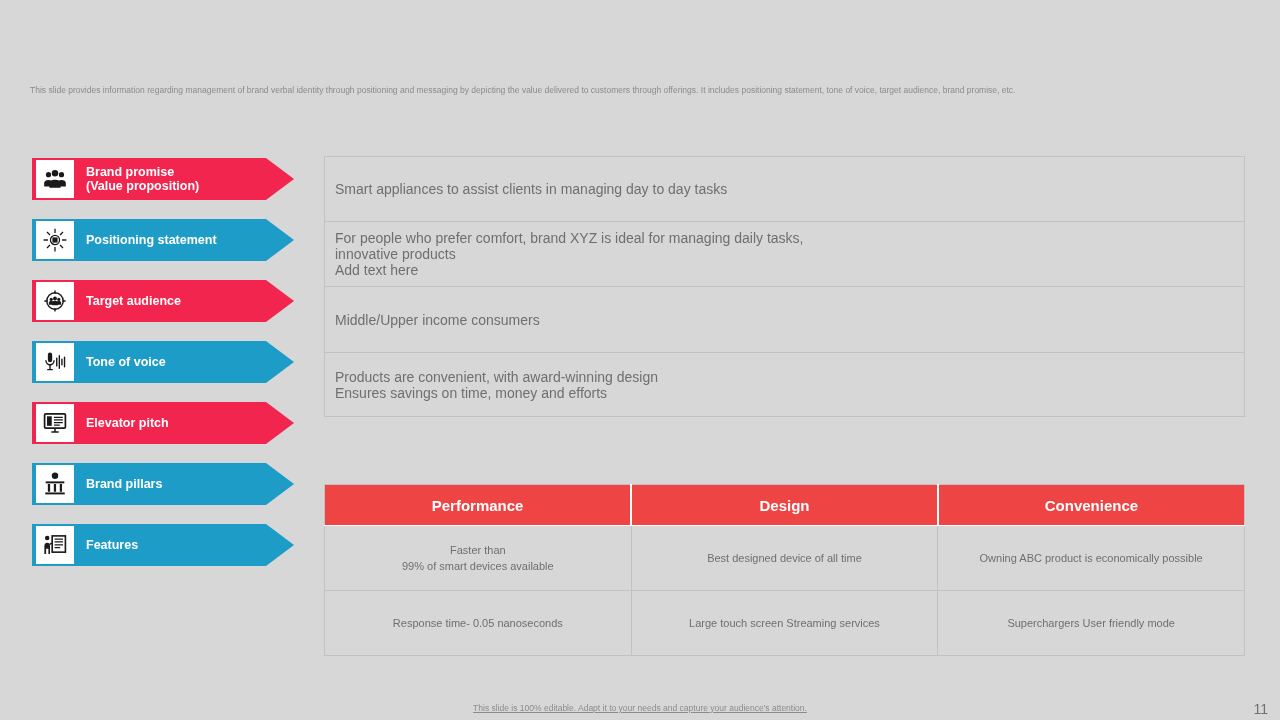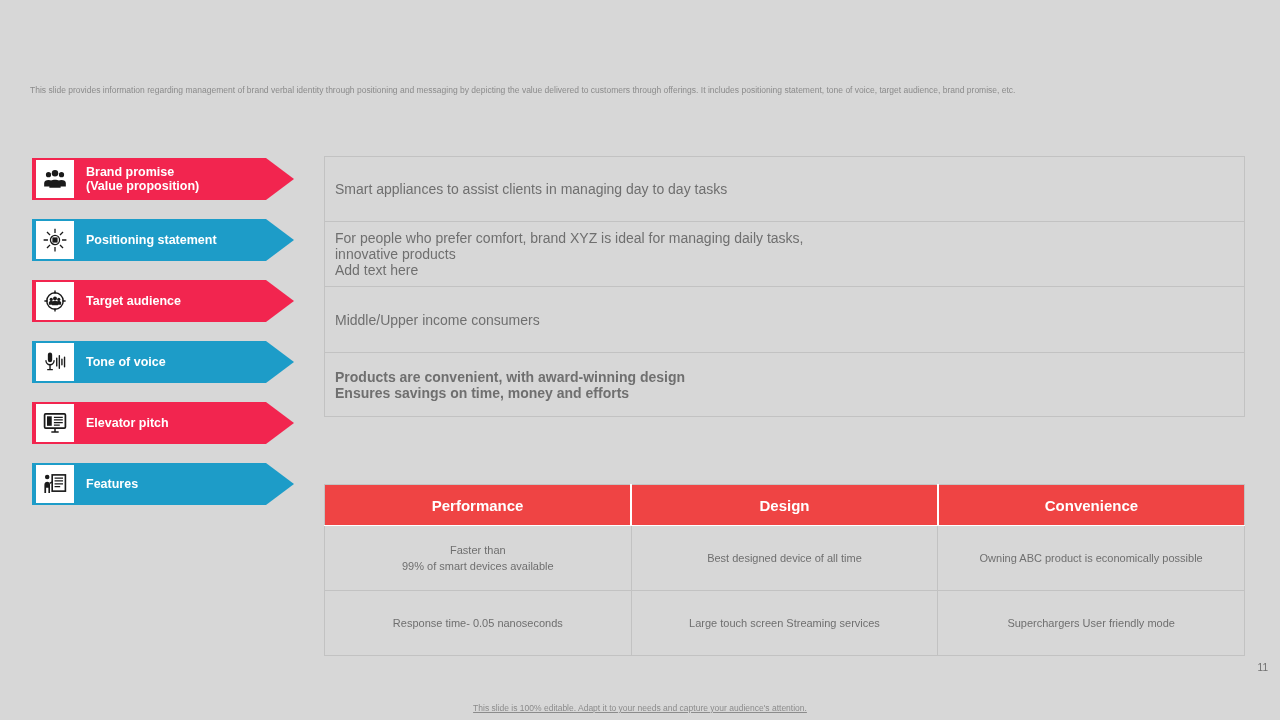--- a/index.html
+++ b/index.html
@@ -97,21 +97,21 @@
   .content-row .row-text {
     font-size: 14px;
     line-height: 16px;
     color: #6f6f6f;
     white-space: pre-line;
   }
   .r1 { height: 65px; }
   .r2 { height: 65px; }
   .r3 { height: 66px; }
   .r4 { height: 65px; }
-  .r5 { height: 64px; font-weight: bold; }
+  .r5 { height: 64px; }
 
   
   .cmp-table {
     position: absolute;
     left: 324px; top: 484px;
     width: 921px;
     border-collapse: collapse;
     table-layout: fixed;
   }
   .cmp-table th {
@@ -142,22 +142,22 @@
   .footer-note {
     position: absolute;
     left: 0; right: 0; top: 703px;
     text-align: center;
     font-size: 8.5px;
     color: #8b8b8b;
     text-decoration: underline;
   }
   .page-num {
     position: absolute;
-    right: 12px; top: 662px;
-    font-size: 10px;
+    right: 12px; top: 701px;
+    font-size: 14px;
     color: #6f6f6f;
   }
 </style>
 </head>
 <body>
 
 <div class="slide">
 
   <div class="subtitle">This slide provides information regarding management  of brand verbal identity through positioning and messaging by depicting the value delivered to customers through offerings. It includes positioning statement, tone of voice, target audience, brand promise, etc.</div>
 
@@ -229,20 +229,32 @@
         <svg viewBox="0 0 24 24">
           <rect x="2.4" y="3.6" width="19.2" height="13.2" rx="1" fill="none" stroke="#1a1a1a" stroke-width="1.6"></rect>
           <rect x="4.6" y="5.8" width="4.4" height="8.8" fill="#1a1a1a"></rect>
           <path d="M11 6.8h8.2M11 9.2h8.2M11 11.6h8.2M11 14h5.4" stroke="#1a1a1a" stroke-width="1.2"></path>
           <path d="M12 16.8v3.4M8.6 20.4h6.8" stroke="#1a1a1a" stroke-width="1.4"></path>
         </svg>
       </div>
       <div class="arrow-label">Elevator pitch</div>
     </div>
 
+    <div class="arrow-item blue">
+      <div class="arrow-body"></div>
+      <div class="arrow-icon">
+        <svg viewBox="0 0 24 24" fill="#1a1a1a">
+          <circle cx="12" cy="4.4" r="3"></circle>
+          <path d="M3.4 9.6h17.2v1.8H3.4z"></path>
+          <path d="M5.4 12h2.1v7.2H5.4zM10.9 12H13v7.2h-2.1zM16.4 12h2.1v7.2h-2.1z"></path>
+          <path d="M3 19.8h18v1.8H3z"></path>
+        </svg>
+      </div>
+      <div class="arrow-label">Brand pillars</div>
+    </div>
 
 
     <div class="arrow-item blue">
       <div class="arrow-body"></div>
       <div class="arrow-icon">
         <svg viewBox="0 0 24 24">
           <rect x="9.4" y="3.6" width="12.2" height="15" fill="none" stroke="#1a1a1a" stroke-width="1.5"></rect>
           <path d="M11.6 6.6h7.8M11.6 9.2h7.8M11.6 11.8h7.8M11.6 14.4h5.2" stroke="#1a1a1a" stroke-width="1.2"></path>
           <circle cx="4.8" cy="5.6" r="2.1" fill="#1a1a1a"></circle>
           <path d="M2.2 20.4v-7.8c0-1.6 1.2-2.6 2.6-2.6s2.6 1 2.6 2.6v7.8H5.9v-5H3.8v5z" fill="#1a1a1a"></path>

